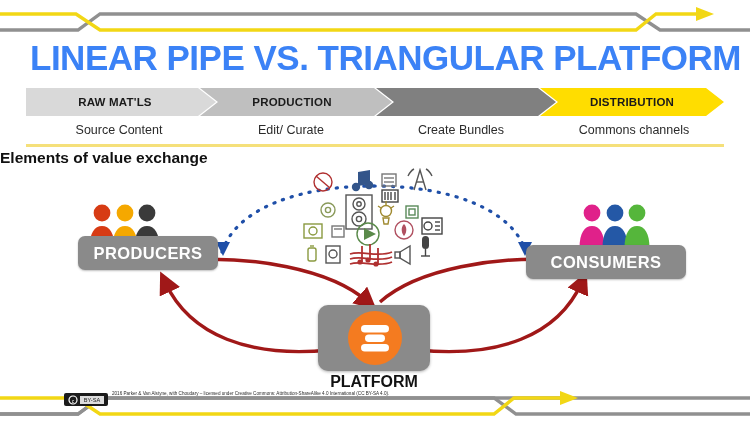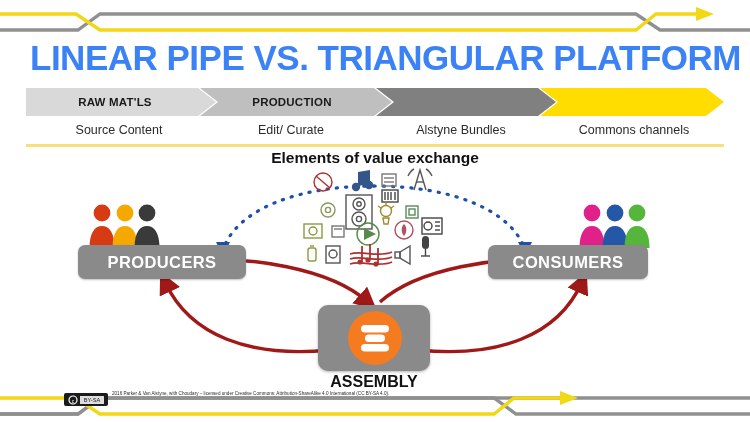--- a/index.html
+++ b/index.html
@@ -34,37 +34,37 @@
     position:absolute;top:122px;height:16px;line-height:16px;
     font-size:12.5px;color:#2b2b2b;text-align:center;
   }
   .yellow-rule{
     position:absolute;left:26px;top:144px;width:698px;height:3px;
     background:#F5E07A;
   }
 
   
   .section-heading{
-    position:absolute;left:0;top:149px;width:750px;text-align:center;
+    position:absolute;left:0;top:149px;width:750px;text-align:left;
     font-size:15.5px;font-weight:bold;color:#111;
   }
 
   
   .diagram{position:absolute;left:0;top:160px;width:750px;height:240px;}
   .diagram > svg{position:absolute;left:0;top:0;}
 
   .party{
     position:absolute;height:34px;border-radius:7px;
     background:#8a8a8a;color:#ffffff;
     display:flex;align-items:center;justify-content:center;
     font-size:16.5px;font-weight:bold;letter-spacing:0.4px;
     box-shadow:0 1px 2px rgba(0,0,0,.25);
   }
-  #producers-box{left:78px;top:245px;width:168px;text-align:right;}
-  #consumers-box{left:488px;top:245px;width:160px;align-items:center;}
+  #producers-box{left:78px;top:236px;width:140px;text-align:right;}
+  #consumers-box{left:526px;top:245px;width:160px;align-items:center;}
 
   .people{position:absolute;height:48px;}
   #producers-people{left:88px;top:200px;width:74px;}
   #consumers-people{left:578px;top:200px;width:74px;}
 
   #platform-box{
     position:absolute;left:318px;top:305px;width:112px;height:66px;
     background:#8a8a8a;border-radius:10px;
     box-shadow:0 1px 3px rgba(0,0,0,.3);
   }
@@ -116,24 +116,25 @@
       <path d="M174,0 L348,0 L366,14 L348,28 L174,28 L192,14 Z" fill="#BFBFBF"></path>
 
       <path d="M350,0 L512,0 L530,14 L512,28 L350,28 L368,14 Z" fill="#808080"></path>
 
       <path d="M514,0 L680,0 L698,14 L680,28 L514,28 L532,14 Z" fill="#FFDD00"></path>
     </svg>
   </div>
 
   <div class="chev-label" style="left:204px;width:176px;">PRODUCTION</div>
   <div class="chev-label" style="left:26px;width:178px;">RAW MAT'LS</div>
+  <div class="chev-label" style="left:546px;width:172px;">DISTRIBUTION</div>
 
   <div class="sub-label" style="left:26px;width:186px;">Source Content</div>
   <div class="sub-label" style="left:206px;width:170px;">Edit/ Curate</div>
-  <div class="sub-label" style="left:374px;width:174px;">Alstyne Bundles</div>
+  <div class="sub-label" style="left:374px;width:174px;">Create Bundles</div>
   <div class="sub-label" style="left:548px;width:172px;">Commons channels</div>
 
   <div class="yellow-rule"></div>
 
   <div class="section-heading">Elements of value exchange</div>
 
   <div class="diagram">
     <svg width="750" height="240" viewBox="0 0 750 240">
       <defs>
         <marker id="redArrow" markerWidth="7" markerHeight="7" refX="3.2" refY="3.2" orient="auto">
@@ -328,21 +329,21 @@
 
   <div id="platform-box"></div>
   <div id="platform-logo">
     <svg width="54" height="54" viewBox="0 0 54 54">
       <circle cx="27" cy="27" r="27" fill="#F47B20"></circle>
       <rect x="13" y="14" width="28" height="7.5" rx="3.75" fill="#ffffff"></rect>
       <rect x="17" y="23.5" width="20" height="7.5" rx="3.75" fill="#ffffff"></rect>
       <rect x="13" y="33" width="28" height="7.5" rx="3.75" fill="#ffffff"></rect>
     </svg>
   </div>
-  <div id="platform-label">ASSEMBLY</div>
+  <div id="platform-label">PLATFORM</div>
 
   <div class="footer-wrap">
     <svg width="750" height="34" viewBox="0 0 750 34">
       <path d="M0,26 L78,26 L100,10 L1018,10" fill="none" stroke="#909090" stroke-width="3.4"></path>
       <path d="M0,26 L78,26 L100,10 L494,10 L516,26 L750,26" fill="none" stroke="#909090" stroke-width="3.4"></path>
       <path d="M0,10 L76,10 L100,26 L494,26 L514,10 L566,10" fill="none" stroke="#F2D715" stroke-width="3.4"></path>
       <polygon points="560,3 578,10 560,17" fill="#F2D715"></polygon>
     </svg>
   </div>
 

